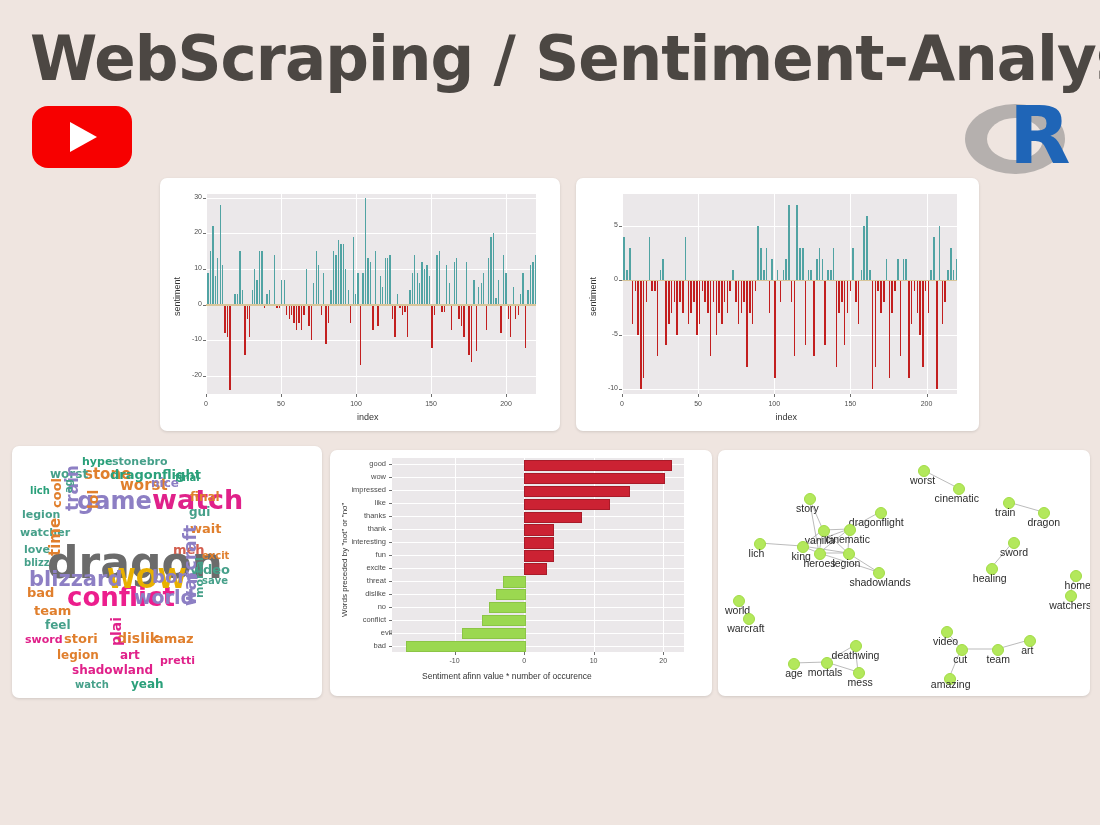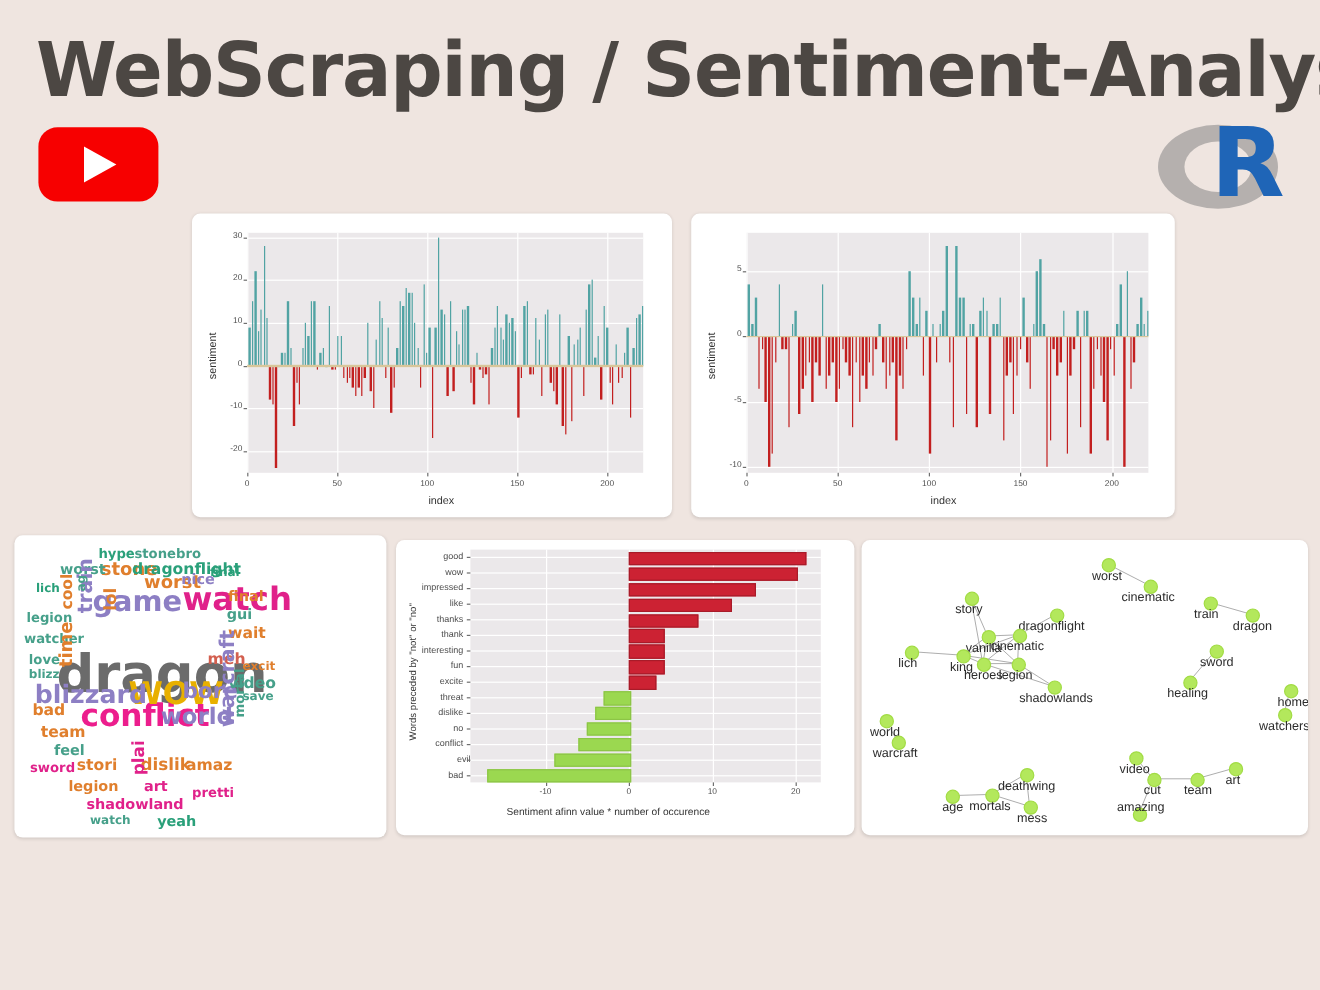--- a/index.html
+++ b/index.html
@@ -619,18 +619,18 @@
     <div class="nlab" style="left: 89.8px; top: 216px;">mortals</div>
     <div class="node" style="left: 132px; top: 190px; width: 10px; height: 10px;"></div>
     <div class="nlab" style="left: 113.6px; top: 199px;">deathwing</div>
     <div class="node" style="left: 135px; top: 217px; width: 10px; height: 10px;"></div>
     <div class="nlab" style="left: 129.6px; top: 226px;">mess</div>
     <div class="node" style="left: 223px; top: 176px; width: 10px; height: 10px;"></div>
     <div class="nlab" style="left: 215px; top: 185px;">video</div>
     <div class="node" style="left: 238px; top: 194px; width: 10px; height: 10px;"></div>
     <div class="nlab" style="left: 235.2px; top: 203px;">cut</div>
     <div class="node" style="left: 226px; top: 223px; width: 10px; height: 10px;"></div>
-    <div class="nlab" style="left: 212.8px; top: 217px;">amazing</div>
+    <div class="nlab" style="left: 212.8px; top: 228px;">amazing</div>
     <div class="node" style="left: 274px; top: 194px; width: 10px; height: 10px;"></div>
     <div class="nlab" style="left: 268.6px; top: 203px;">team</div>
     <div class="node" style="left: 306px; top: 185px; width: 10px; height: 10px;"></div>
     <div class="nlab" style="left: 303.2px; top: 194px;">art</div>
   </div>
 
 </body></html>

